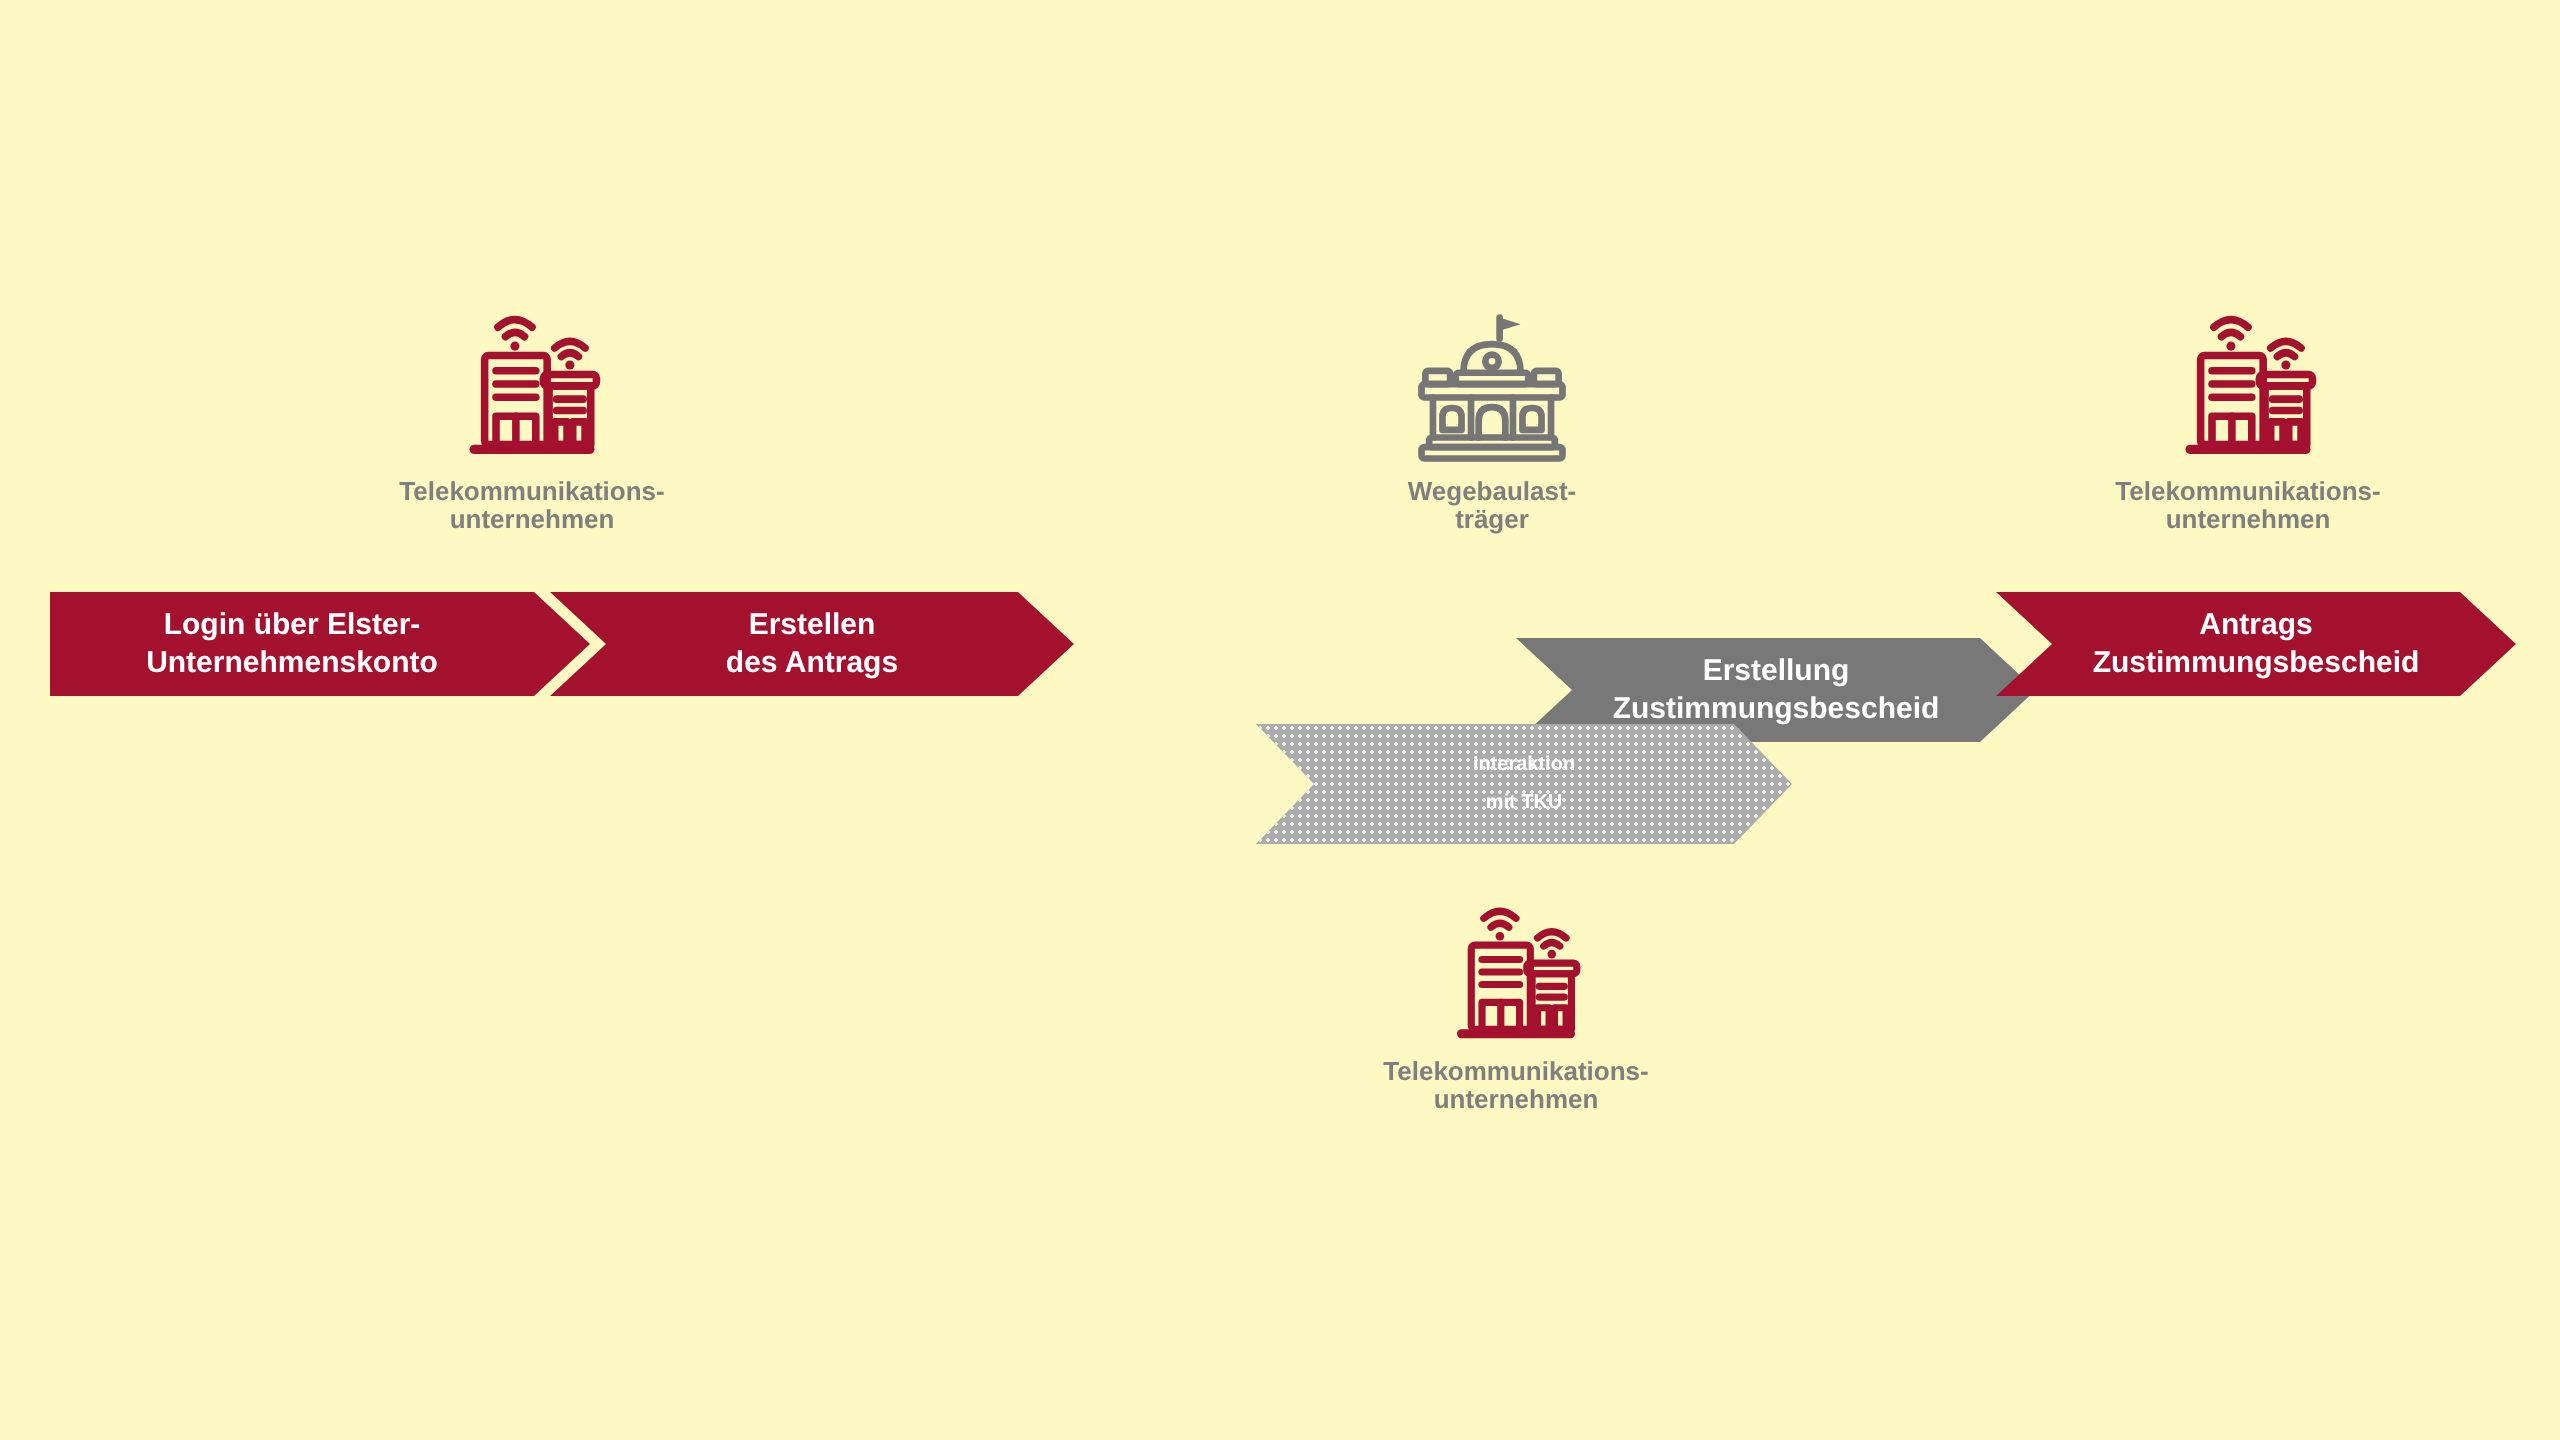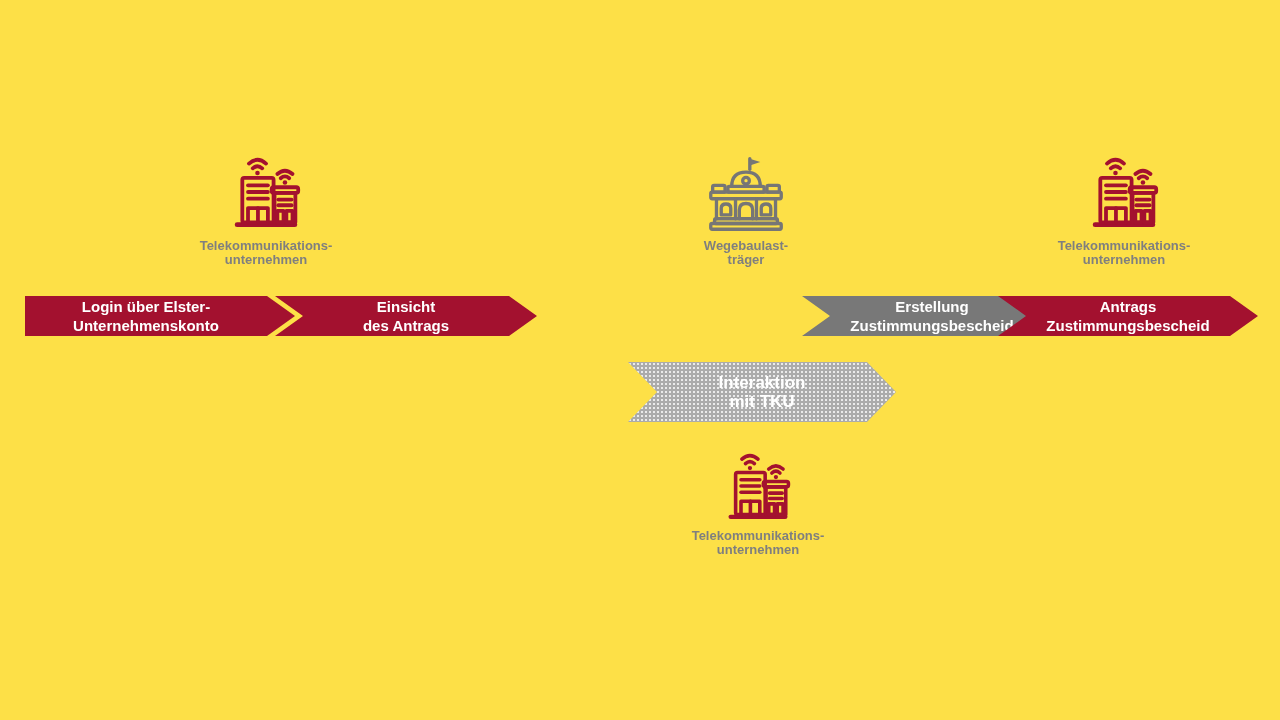--- a/index.html
+++ b/index.html
@@ -1,38 +1,38 @@
 <!DOCTYPE html>
 <html><head>
 <meta charset="utf-8">
 <style>
   html,body{margin:0;padding:0;background:#fff;}
   #stage{
-    position:relative;width:1280px;height:720px;background:#fde047;overflow:hidden;
+    position:relative;width:1280px;height:720px;background:#fef9c3;overflow:hidden;
     font-family:"Liberation Sans","DejaVu Sans",sans-serif;
   }
   
   .chev{
-    position:absolute;top:296px;height:40px;
+    position:absolute;top:296px;height:52px;
     display:flex;flex-direction:column;justify-content:center;align-items:center;
     color:#fff;font-weight:bold;font-size:15px;line-height:19px;text-align:center;
     box-sizing:border-box;
   }
   .chev.first{clip-path:polygon(0 0, calc(100% - 28px) 0, 100% 50%, calc(100% - 28px) 100%, 0 100%);padding-right:28px;}
   .chev.mid{clip-path:polygon(0 0, calc(100% - 28px) 0, 100% 50%, calc(100% - 28px) 100%, 0 100%, 28px 50%);padding-left:28px;padding-right:28px;}
   .chev.red{background:#A3112F;}
   .chev.gray{background:#787878;}
   .sub-chev{
     position:absolute;top:362px;left:628px;width:268px;height:60px;
     clip-path:polygon(0 0, calc(100% - 29px) 0, 100% 50%, calc(100% - 29px) 100%, 0 100%, 29px 50%);
     background-color:#ABABAB;
     background-image:radial-gradient(rgba(255,255,255,.75) 0.9px, transparent 0.9px);
     background-size:4px 4px;
     display:flex;flex-direction:column;justify-content:center;align-items:center;
-    color:#fff;font-weight:bold;font-size:17px;line-height:19px;text-align:center;
+    color:#fff;font-weight:bold;font-size:10px;line-height:19px;text-align:center;
     padding:0 29px;box-sizing:border-box;
   }
   .chev span,.sub-chev span{display:block;white-space:nowrap;}
   
   .actor{position:absolute;width:200px;text-align:center;}
   .actor .cap{
     margin-top:5px;color:#7F7F7F;font-weight:bold;font-size:13px;line-height:14px;
   }
   .actor .cap span{display:block;}
   .icon-red{color:#A3112F;}
@@ -130,24 +130,24 @@
       <span>Telekommunikations-</span>
       <span>unternehmen</span>
     </div>
   </div>
 
   <div class="chev first red" style="left:25px;width:270px;">
     <span>Login über Elster-</span>
     <span>Unternehmenskonto</span>
   </div>
   <div class="chev mid red" style="left:275px;width:262px;">
-    <span>Einsicht</span>
+    <span>Erstellen</span>
     <span>des Antrags</span>
   </div>
-  <div class="chev mid gray" style="left:802px;width:260px;">
+  <div class="chev mid gray" style="left:758px;width:260px;margin-top:23px;">
     <span>Erstellung</span>
     <span>Zustimmungsbescheid</span>
   </div>
   <div class="chev mid red" style="left:998px;width:260px;">
     <span>Antrags</span>
     <span>Zustimmungsbescheid</span>
   </div>
 
   <div class="sub-chev">
     <span>Interaktion</span>

